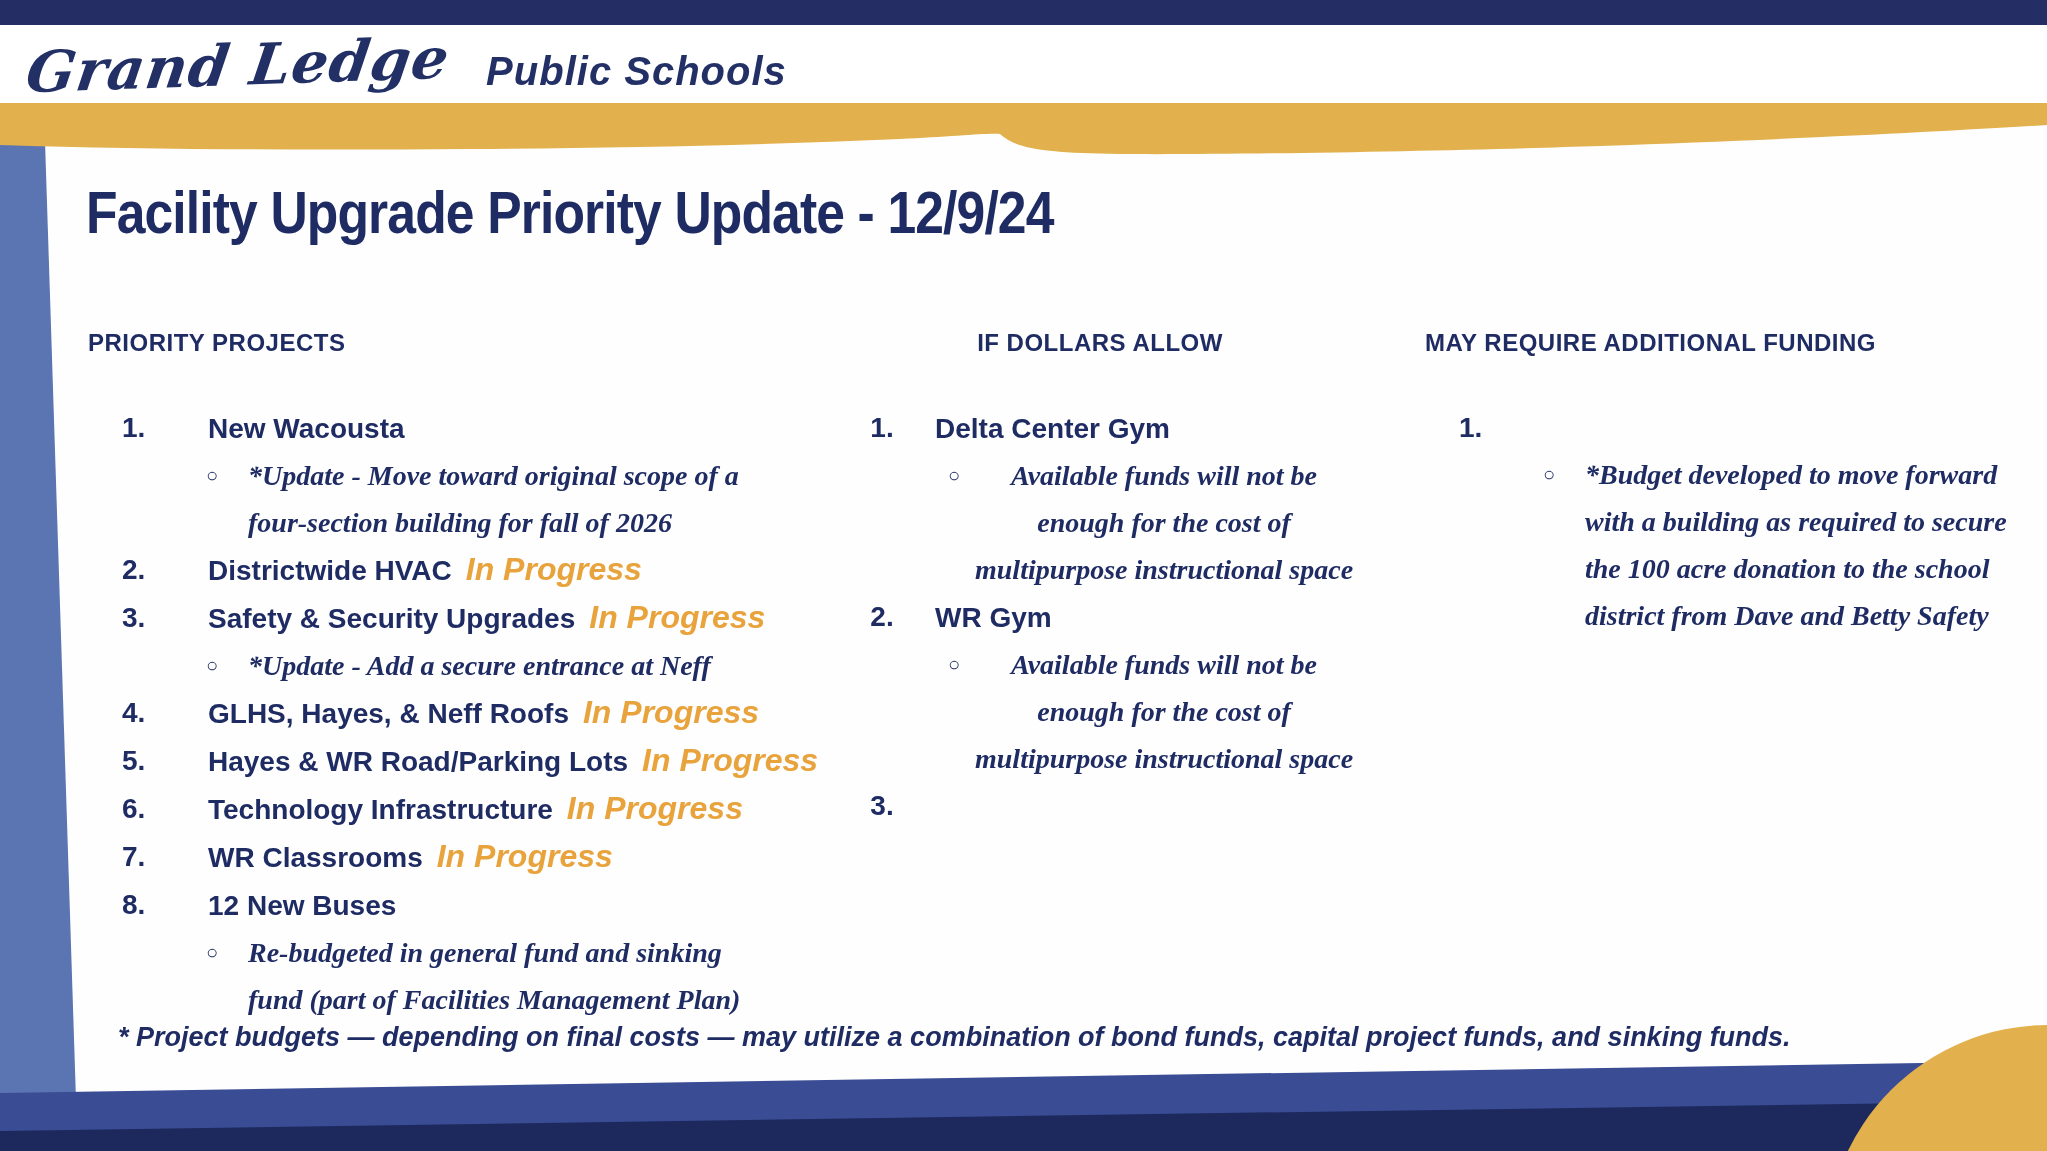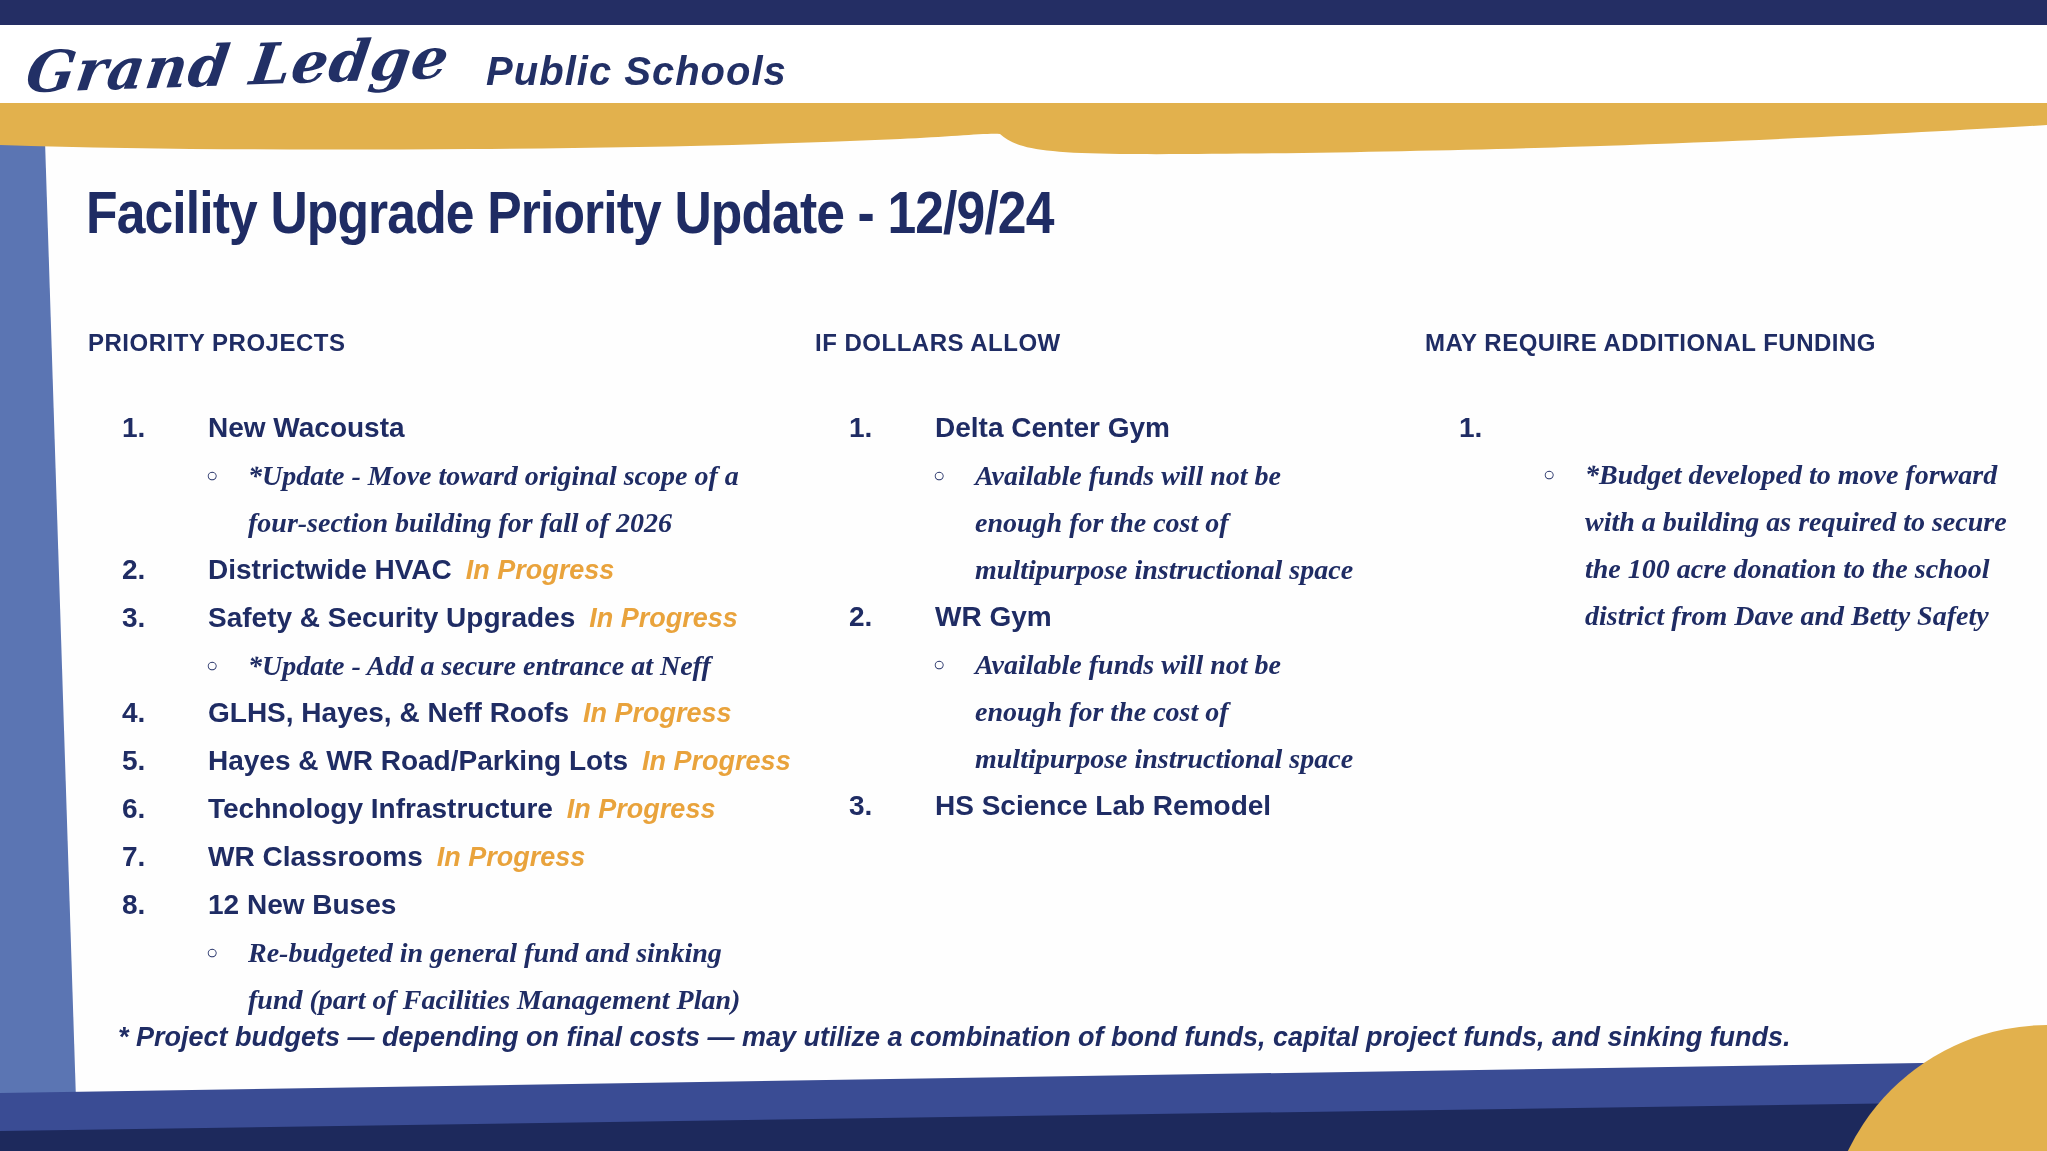--- a/index.html
+++ b/index.html
@@ -25,28 +25,28 @@
   .goldwave{position:absolute;left:0;top:103px;z-index:6;}
   
   .title{
     position:absolute;left:86px;top:178px;z-index:3;
     font-size:60px;font-weight:bold;color:#1f2c64;letter-spacing:-1px;
     transform:scaleX(0.86);transform-origin:left top;white-space:nowrap;
   }
   
   .col{position:absolute;top:327px;z-index:3;color:#1f2c64;}
   .col-1{left:88px;width:760px;}
-  .col-2{left:815px;width:570px;}
+  .col-2{left:815px;width:570px;text-align:center;}
   .col-3{left:1425px;width:670px;}
   .col-head{font-size:24px;font-weight:bold;letter-spacing:.5px;line-height:32px;white-space:nowrap;}
   .list{margin-top:45px;}
   .row{display:flex;line-height:47px;font-size:28px;font-weight:bold;}
   .num{margin-left:34px;width:66px;flex:none;}
   .itemtext{white-space:nowrap;margin-left:20px;}
-  .status{font-size:27px;font-style:italic;font-weight:bold;color:#e9a33c;margin-left:14px;}
+  .status{font-size:32px;font-style:italic;font-weight:bold;color:#e9a33c;margin-left:14px;}
   .subrow{display:flex;}
   .bullet{margin-left:118px;width:42px;flex:none;font-size:20px;line-height:47px;color:#1f2c64;}
   .sublines{font-style:italic;font-weight:bold;font-size:28px;}
   .subline{line-height:47px;white-space:nowrap;font-family:Liberation Serif, serif;}
   
   .footnote{
     position:absolute;left:118px;top:1022px;z-index:3;
     font-size:27px;font-style:italic;font-weight:bold;color:#1f2c64;white-space:nowrap;
   }
 </style>
@@ -166,21 +166,20 @@
       <span class="bullet">○</span>
       <div class="sublines">
         <div class="subline">Available funds will not be</div>
         <div class="subline">enough for the cost of</div>
         <div class="subline">multipurpose instructional space</div>
       </div>
     </div>
 
     <div class="row">
       <span class="num">3.</span>
-      <div class="itemtext"><span>HS Science Lab Remodel</span><span class="status"></span></div>
     </div>
 
   </div>
 </div>
 
 <div class="col col-3">
   <div class="col-head">MAY REQUIRE ADDITIONAL FUNDING</div>
   <div class="list">
 
     <div class="row">

